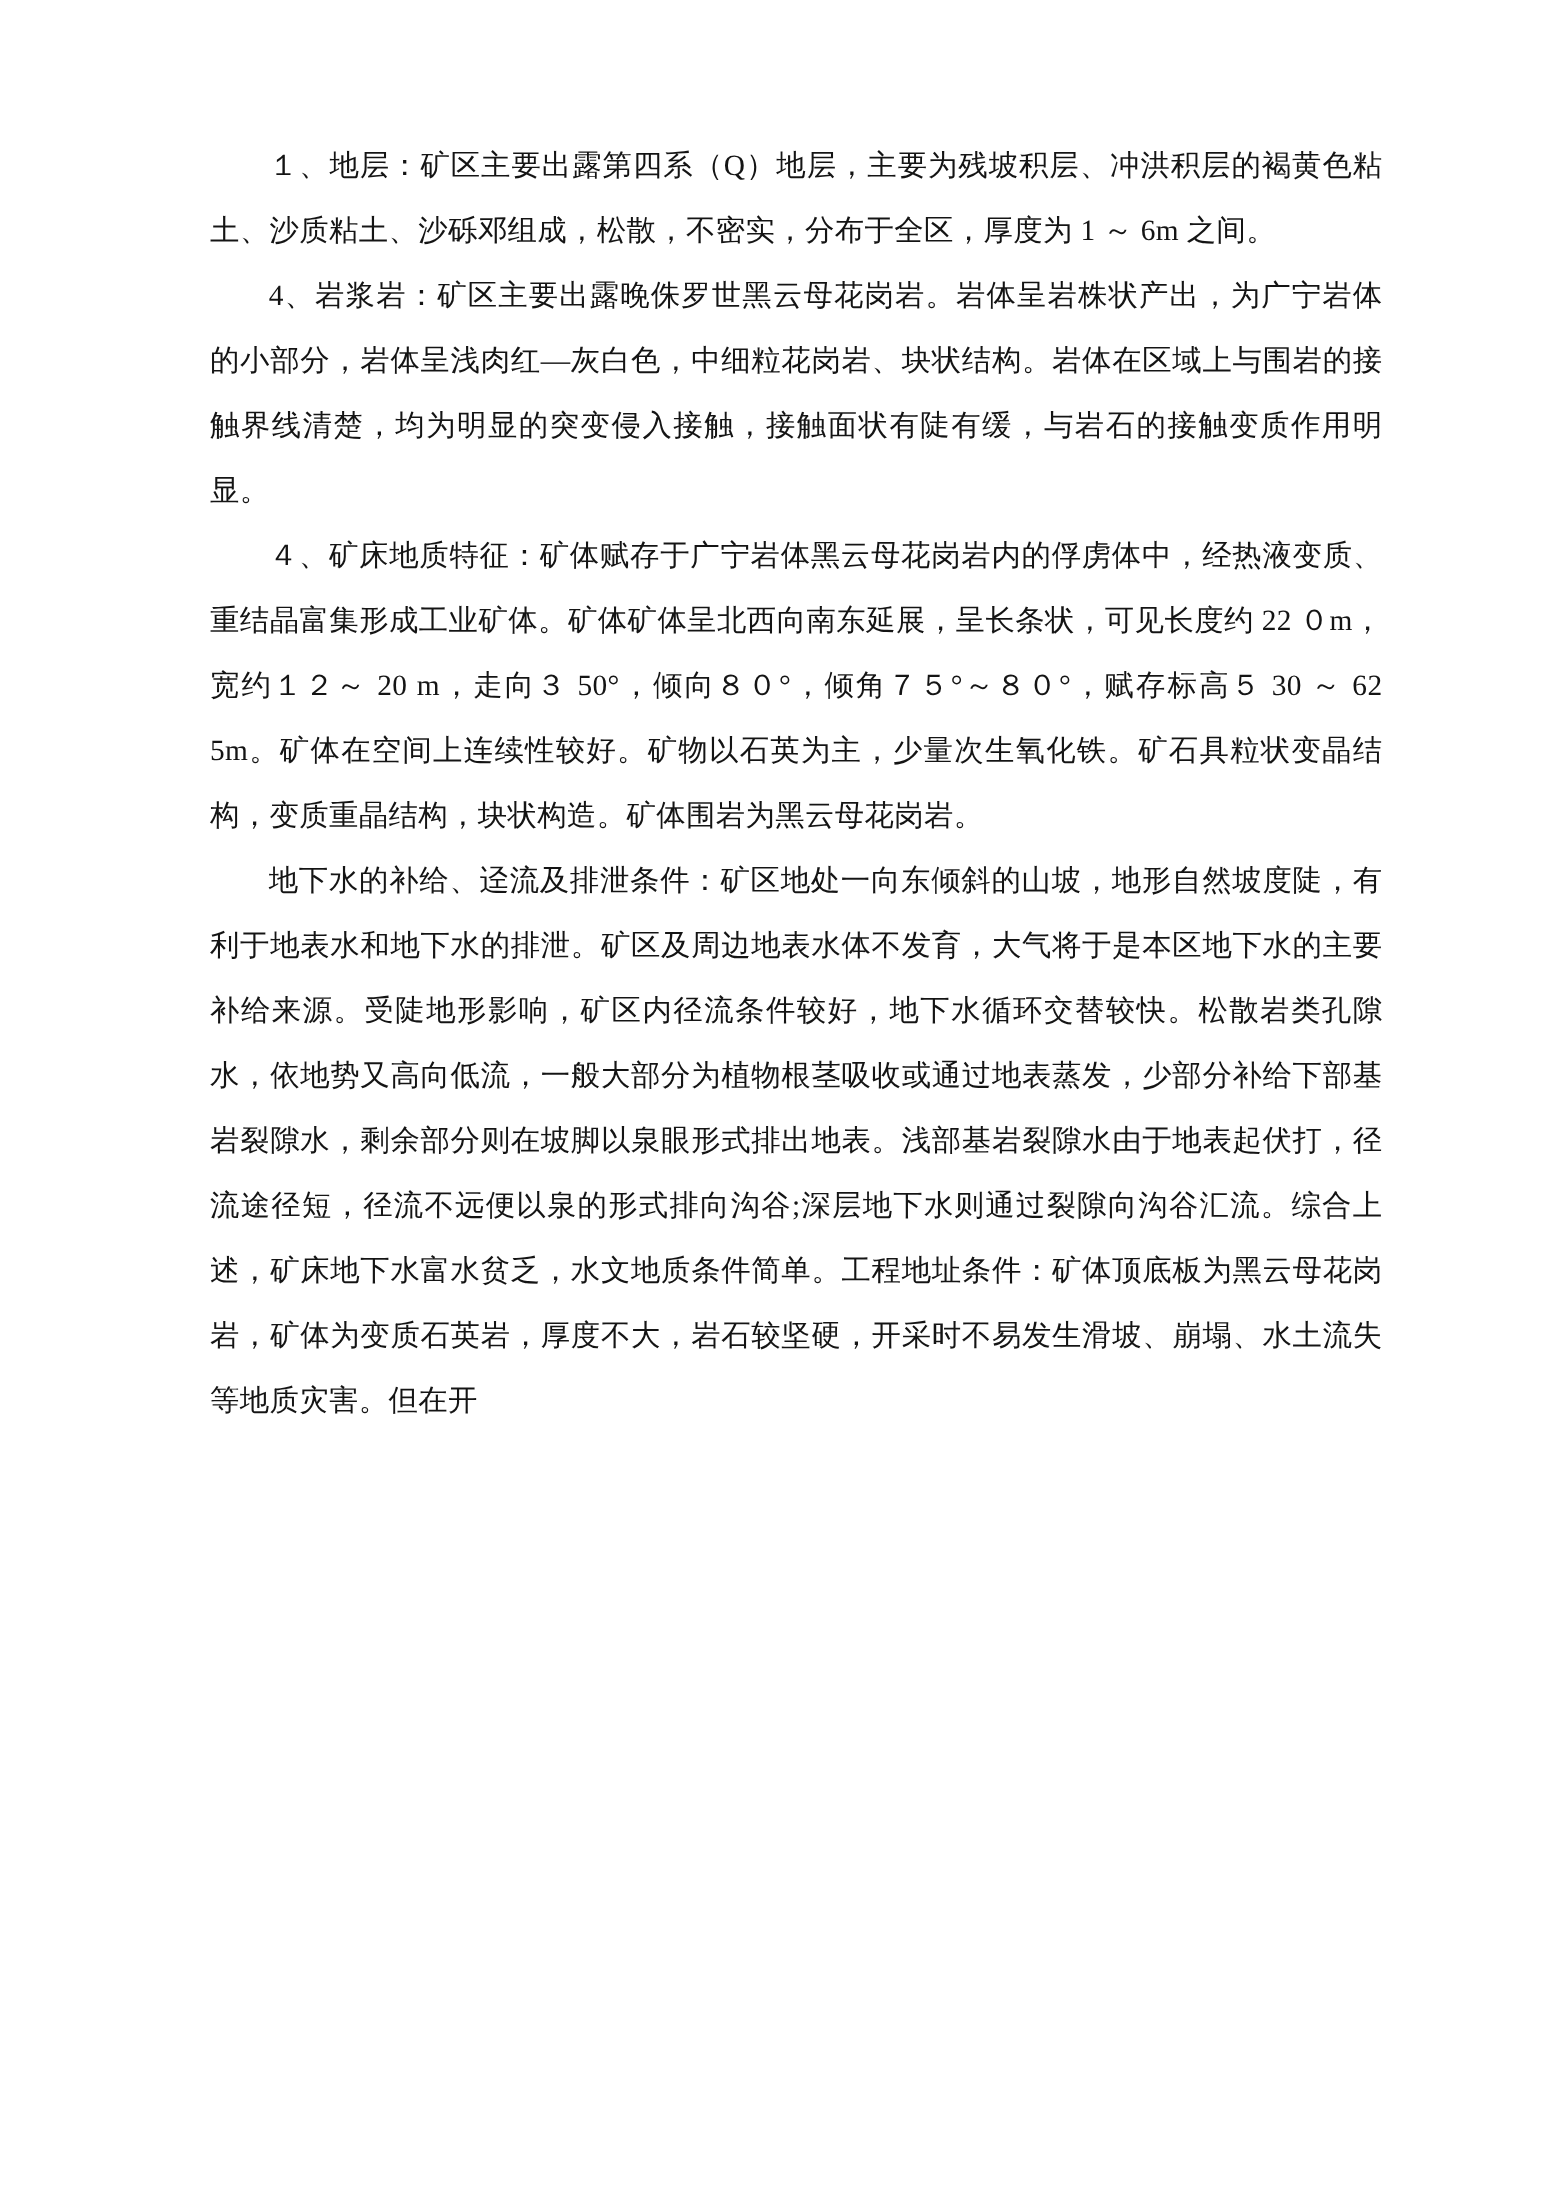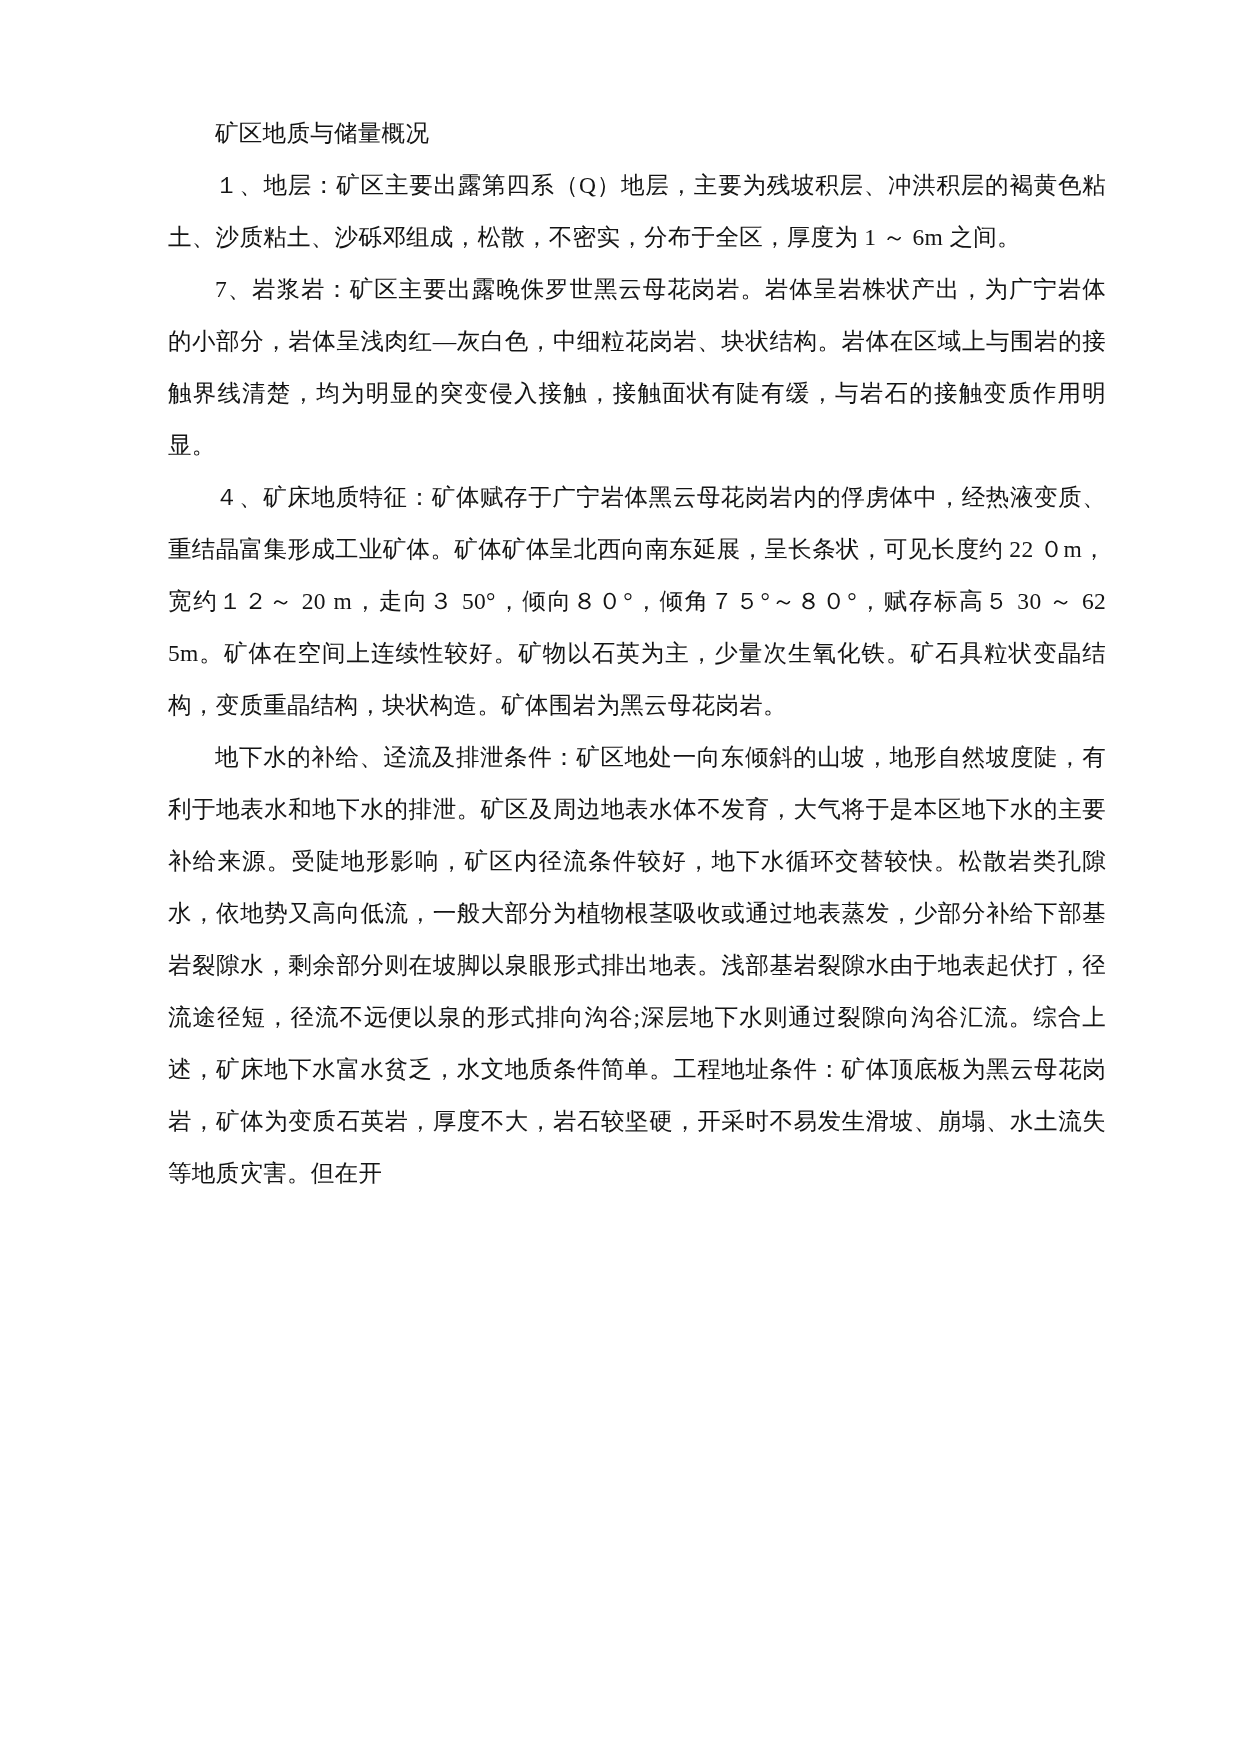--- a/index.html
+++ b/index.html
@@ -32,18 +32,17 @@
     text-indent: 2em;
   }
   p.para.heading {
     text-align: left;
   }
 </style>
 </head>
 <body>
 
 <div class="page" id="doc-root">
-    <p class="para heading">矿区地质与储量概况</p>
     <p class="para body">１、地层：矿区主要出露第四系（Q）地层，主要为残坡积层、冲洪积层的褐黄色粘土、沙质粘土、沙砾邓组成，松散，不密实，分布于全区，厚度为 1 ～ 6m 之间。</p>
-    <p class="para body">7、岩浆岩：矿区主要出露晚侏罗世黑云母花岗岩。岩体呈岩株状产出，为广宁岩体的小部分，岩体呈浅肉红—灰白色，中细粒花岗岩、块状结构。岩体在区域上与围岩的接触界线清楚，均为明显的突变侵入接触，接触面状有陡有缓，与岩石的接触变质作用明显。</p>
+    <p class="para body">4、岩浆岩：矿区主要出露晚侏罗世黑云母花岗岩。岩体呈岩株状产出，为广宁岩体的小部分，岩体呈浅肉红—灰白色，中细粒花岗岩、块状结构。岩体在区域上与围岩的接触界线清楚，均为明显的突变侵入接触，接触面状有陡有缓，与岩石的接触变质作用明显。</p>
     <p class="para body">４、矿床地质特征：矿体赋存于广宁岩体黑云母花岗岩内的俘虏体中，经热液变质、重结晶富集形成工业矿体。矿体矿体呈北西向南东延展，呈长条状，可见长度约 22 ０m，宽约１２～ 20 m，走向３ 50°，倾向８０°，倾角７５°～８０°，赋存标高５ 30 ～ 62 5m。矿体在空间上连续性较好。矿物以石英为主，少量次生氧化铁。矿石具粒状变晶结构，变质重晶结构，块状构造。矿体围岩为黑云母花岗岩。</p>
     <p class="para body">地下水的补给、迳流及排泄条件：矿区地处一向东倾斜的山坡，地形自然坡度陡，有利于地表水和地下水的排泄。矿区及周边地表水体不发育，大气将于是本区地下水的主要补给来源。受陡地形影响，矿区内径流条件较好，地下水循环交替较快。松散岩类孔隙水，依地势又高向低流，一般大部分为植物根茎吸收或通过地表蒸发，少部分补给下部基岩裂隙水，剩余部分则在坡脚以泉眼形式排出地表。浅部基岩裂隙水由于地表起伏打，径流途径短，径流不远便以泉的形式排向沟谷;深层地下水则通过裂隙向沟谷汇流。综合上述，矿床地下水富水贫乏，水文地质条件简单。工程地址条件：矿体顶底板为黑云母花岗岩，矿体为变质石英岩，厚度不大，岩石较坚硬，开采时不易发生滑坡、崩塌、水土流失等地质灾害。但在开</p>
   </div>
 
 </body></html>

